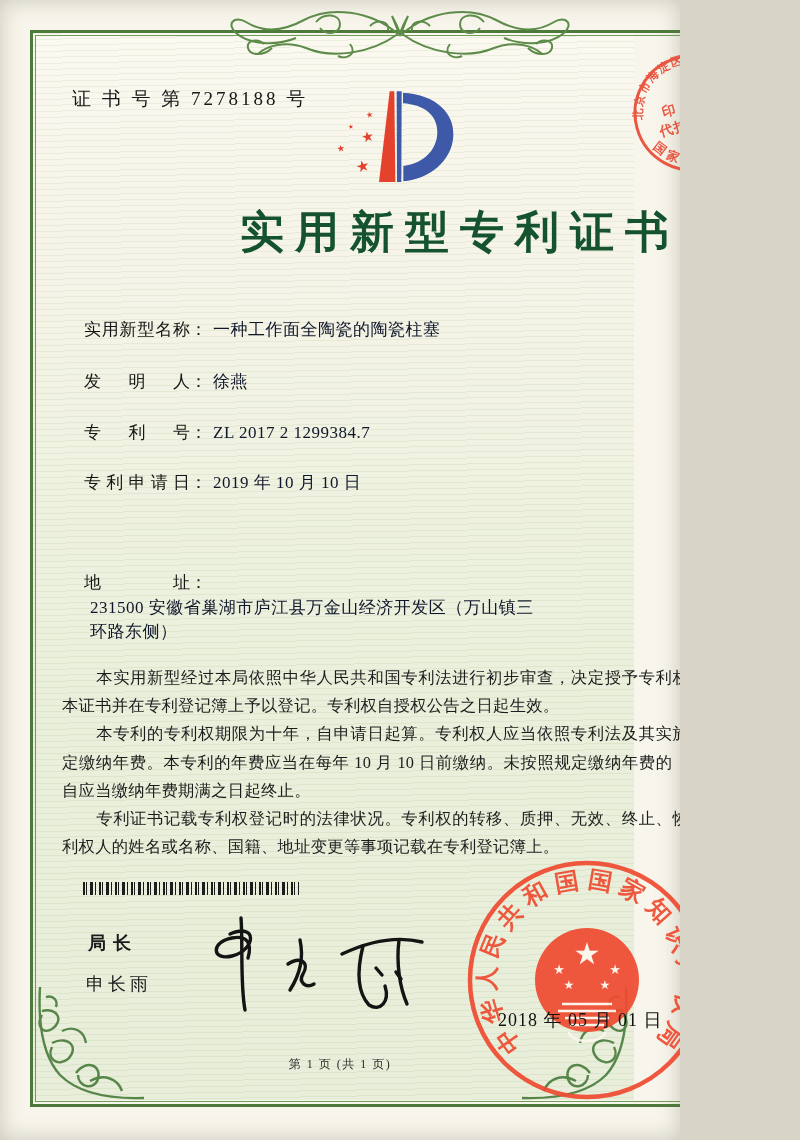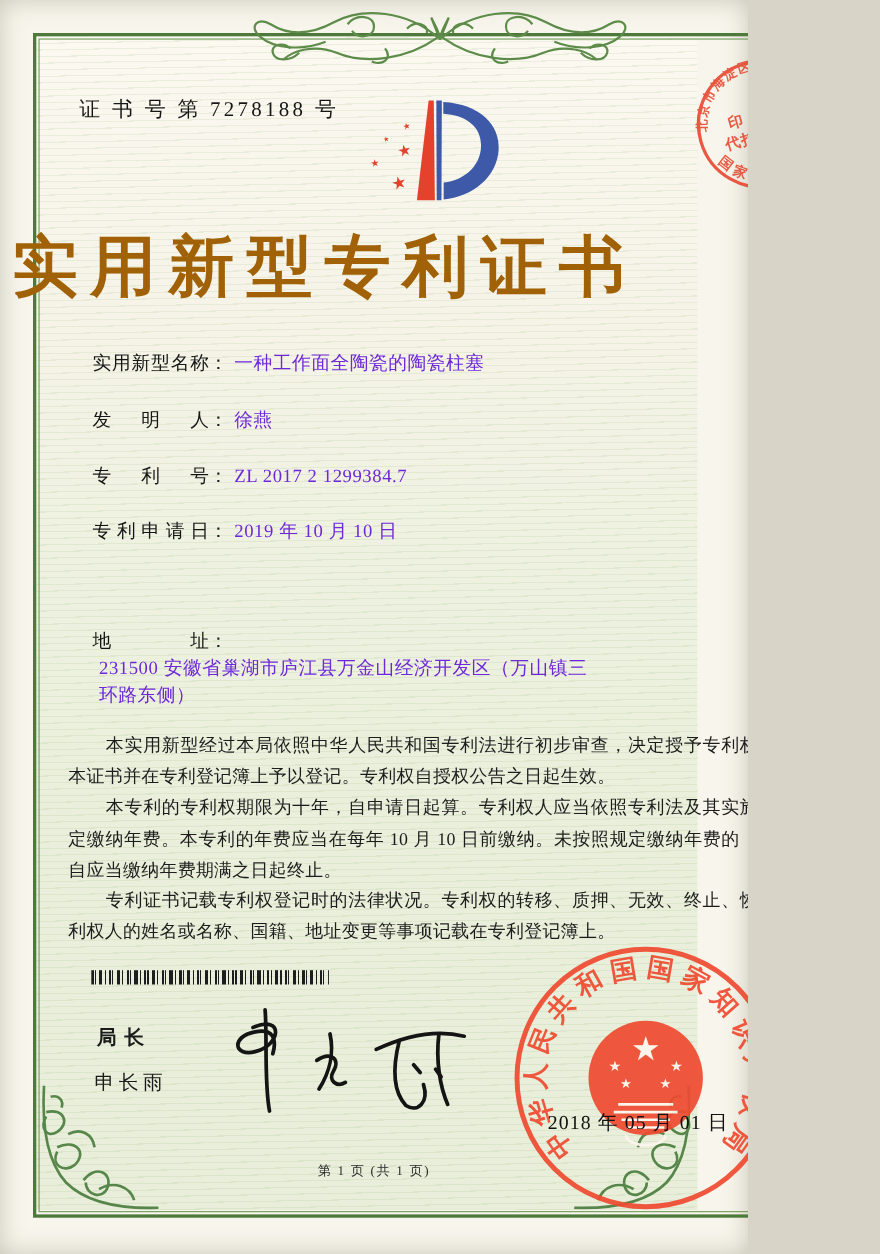--- a/index.html
+++ b/index.html
@@ -18,27 +18,27 @@
       linear-gradient(180deg,#fbf9f0 0%,#f6f4e8 22%,#eef1e0 45%,#e9efda 70%,#e8eed9 100%);
   }
   .frame{
     position:absolute;left:30px;top:30px;width:724px;height:1071px;z-index:1;
     border:3px solid #4d7a3a;pointer-events:none;
   }
   .frame-inner{position:absolute;left:2px;top:2px;right:2px;bottom:2px;border:1px solid #6f9a58;}
   .cert-no{position:absolute;left:72px;top:86px;z-index:2;font-size:19px;letter-spacing:3px;color:#161616;}
   .logo{position:absolute;left:318px;top:82px;z-index:2;}
   .title{
-    position:absolute;left:0;top:203px;width:100%;z-index:2;text-align:left;
-    font-size:60px;font-weight:bold;letter-spacing:11px;text-indent:11px;color:#a16207;
+    position:absolute;left:0;top:203px;width:100%;z-index:2;text-align:right;
+    font-size:44px;font-weight:bold;letter-spacing:11px;text-indent:11px;color:#14532d;
   }
   .frow{position:absolute;left:84px;right:64px;z-index:2;font-size:17px;line-height:1.45;}
   .flabel{display:inline-block;width:106px;text-align:justify;text-align-last:justify;vertical-align:top;color:#151515;}
   .fcolon{display:inline-block;vertical-align:top;}
-  .fvalue{display:inline-block;vertical-align:top;letter-spacing:.5px;padding-left:6px;color:#6d28d9;}
+  .fvalue{display:inline-block;vertical-align:top;letter-spacing:.5px;padding-left:6px;color:#0f172a;}
   .fvalue.addr{width:452px;}
   .grant-right{position:absolute;left:371px;top:0;}
   .grant-right .flabel{width:110px;}
   .paras{position:absolute;left:62px;top:664px;width:678px;z-index:2;}
   .paras p{margin:0;font-size:16.3px;line-height:28.2px;letter-spacing:.3px;text-indent:2.1em;text-align:justify;color:#1c1c1c;}
   .barcode{
     position:absolute;left:83px;top:882px;width:216px;height:13px;z-index:2;
     background:repeating-linear-gradient(90deg,#1d1d1d 0 2px,transparent 2px 3px,#1d1d1d 3px 4px,transparent 4px 7px,#1d1d1d 7px 10px,transparent 10px 12px,#1d1d1d 12px 13px,transparent 13px 16px);
   }
   .sig-title{position:absolute;left:88px;top:931px;z-index:2;font-size:18px;letter-spacing:7px;font-weight:bold;}

